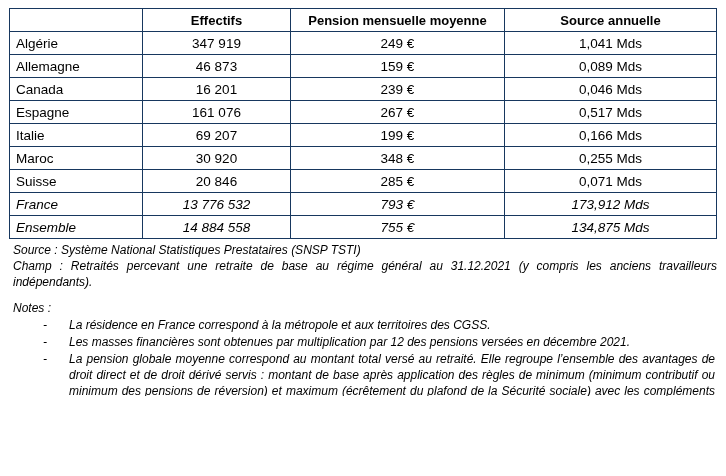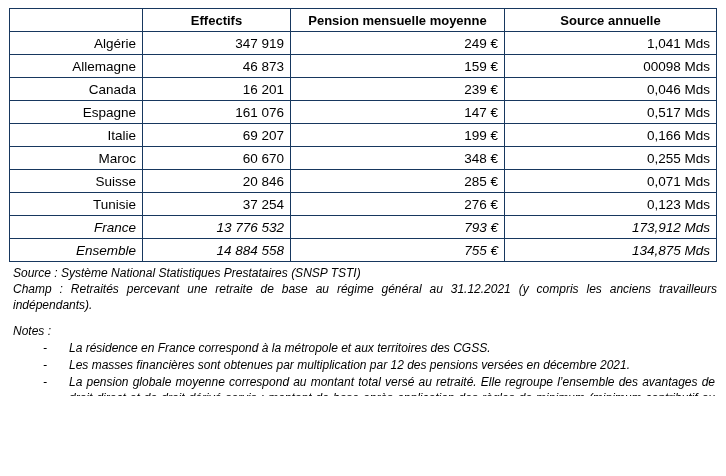--- a/index.html
+++ b/index.html
@@ -29,22 +29,22 @@
   }
   table.stats th {
     font-weight: bold;
     text-align: center;
     font-size: 13px;
   }
   col.c-country { width: 133px; }
   col.c-eff     { width: 148px; }
   col.c-pension { width: 214px; }
   col.c-masse   { width: 212px; }
-  td.country { text-align: right; font-size: 14px; padding-left: 7px; }
-  td.num { text-align: right; }
+  td.country { text-align: left; font-size: 14px; padding-left: 7px; }
+  td.num { text-align: center; }
   tr.total-row td { font-weight: normal; font-style: italic; }
   .footer {
     margin-top: 4px;
     font-size: 12px;
     line-height: 1.32;
     font-style: italic;
   }
   .footer .src { padding-left: 4px; }
   .footer .champ {
     padding-left: 4px;
@@ -93,57 +93,51 @@
     <tr>
           <td class="country">Algérie</td>
           <td class="num">347 919</td>
           <td class="num">249 €</td>
           <td class="num">1,041 Mds</td>
         </tr>
         <tr>
           <td class="country">Allemagne</td>
           <td class="num">46 873</td>
           <td class="num">159 €</td>
-          <td class="num">00098 Mds</td>
+          <td class="num">0,089 Mds</td>
         </tr>
         <tr>
           <td class="country">Canada</td>
           <td class="num">16 201</td>
           <td class="num">239 €</td>
           <td class="num">0,046 Mds</td>
         </tr>
         <tr>
           <td class="country">Espagne</td>
           <td class="num">161 076</td>
-          <td class="num">147 €</td>
+          <td class="num">267 €</td>
           <td class="num">0,517 Mds</td>
         </tr>
         <tr>
           <td class="country">Italie</td>
           <td class="num">69 207</td>
           <td class="num">199 €</td>
           <td class="num">0,166 Mds</td>
         </tr>
         <tr>
           <td class="country">Maroc</td>
-          <td class="num">60 670</td>
+          <td class="num">30 920</td>
           <td class="num">348 €</td>
           <td class="num">0,255 Mds</td>
         </tr>
         <tr>
           <td class="country">Suisse</td>
           <td class="num">20 846</td>
           <td class="num">285 €</td>
           <td class="num">0,071 Mds</td>
-        </tr>
-        <tr>
-          <td class="country">Tunisie</td>
-          <td class="num">37 254</td>
-          <td class="num">276 €</td>
-          <td class="num">0,123 Mds</td>
         </tr>
         <tr class="total-row">
           <td class="country">France</td>
           <td class="num">13 776 532</td>
           <td class="num">793 €</td>
           <td class="num">173,912 Mds</td>
         </tr>
         <tr class="total-row">
           <td class="country">Ensemble</td>
           <td class="num">14 884 558</td>

